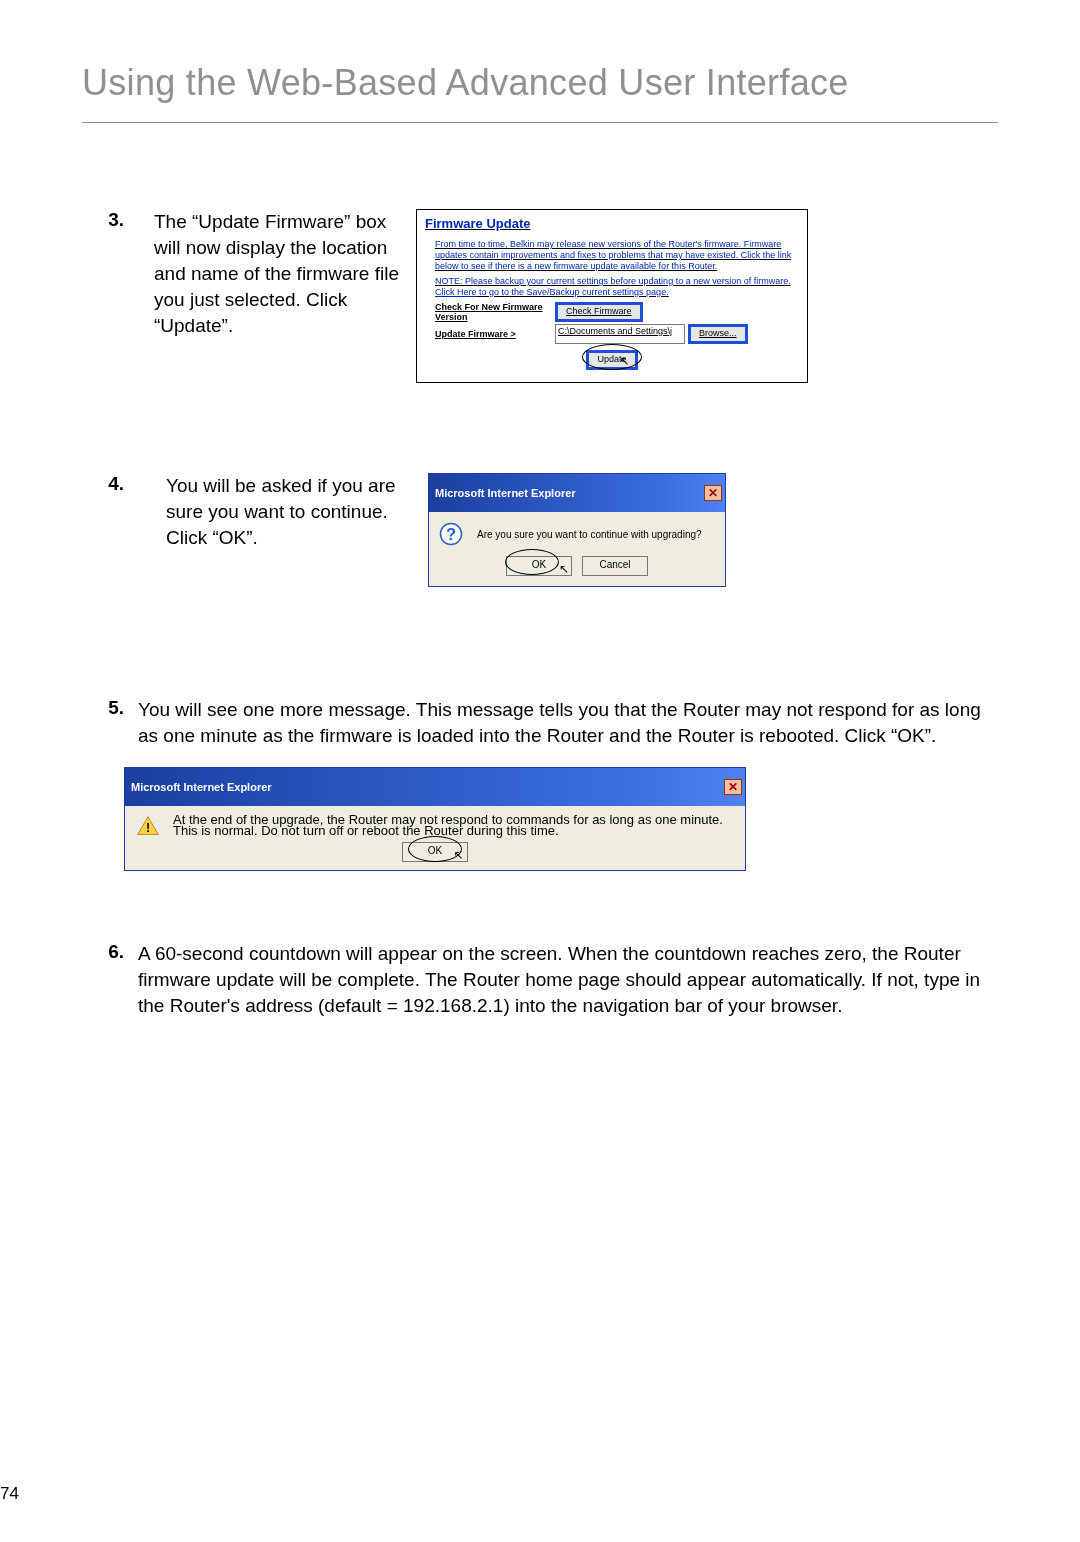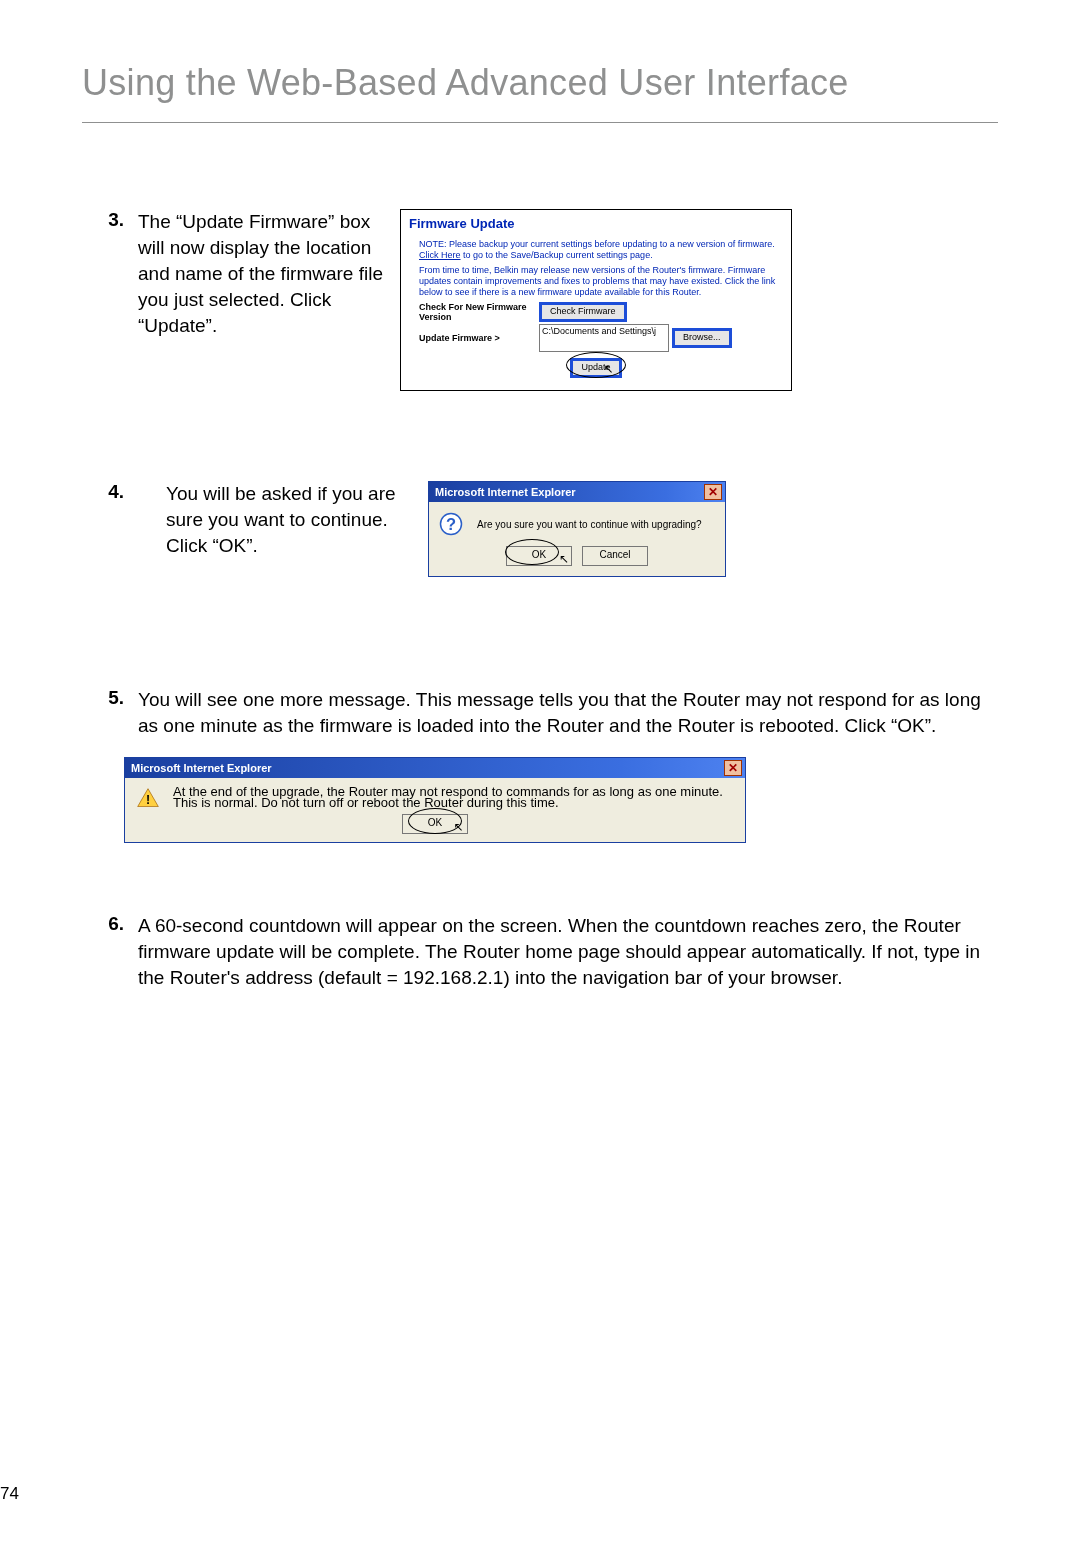--- a/index.html
+++ b/index.html
@@ -53,20 +53,21 @@
   
   .fw-box {
     width: 390px;
     border: 1px solid #000;
     background: #fff;
     font-family: Arial, Helvetica, sans-serif;
     margin-left: 14px;
   }
   .fw-inner {
     padding: 6px 8px 12px 8px;
+    text-decoration: underline;
   }
   .fw-title {
     color: #0026b5;
     font-weight: bold;
     font-size: 13px;
     margin-bottom: 8px;
   }
   .fw-para {
     color: #0026b5;
     font-size: 9px;
@@ -94,21 +95,21 @@
     border: 3px solid #1d4ed8;
     font-size: 9px;
     padding: 0 8px;
     height: 14px;
     line-height: 12px;
     cursor: default;
   }
   .fw-input {
     background: #fff;
     border: 1px solid #7a7a7a;
-    height: 28px;
+    height: 20px;
     font-size: 9px;
     padding: 0 2px;
     line-height: 12px;
     width: 130px;
     box-sizing: border-box;
   }
   .fw-update-row {
     text-align: center;
     margin-top: 4px;
     position: relative;
@@ -136,21 +137,21 @@
     border: 1px solid #1a3fa0;
     background: #efeddf;
     font-family: Tahoma, Arial, sans-serif;
     margin-left: 14px;
   }
   .dlg-titlebar {
     background: linear-gradient(to right, #1a3fa0 0%, #3a6ee0 80%, #4e82f0 100%);
     color: #fff;
     font-size: 11px;
     font-weight: bold;
-    height: 20px;
+    height: 38px;
     display: flex;
     align-items: center;
     justify-content: space-between;
     padding: 0 3px 0 6px;
   }
   .close-x {
     width: 16px;
     height: 14px;
     background: #f0c0a0;
     border: 1px solid #a03000;
@@ -246,30 +247,30 @@
 </style>
 </head>
 <body>
 
 <div class="page">
 
   <div class="page-title">Using the Web-Based Advanced User Interface</div>
 
   <div class="step-row">
     <div class="step-num-col"><span class="step-num">3.</span></div>
-    <div class="step-text-col" style="display:flex;">
+    <div class="step-text-col" style="display:flex;margin-left:16px;">
       <div class="step-text step3-text">The “Update Firmware” box will now display the location and name of the firmware file you just selected. Click “Update”.</div>
 
       <div class="fw-box">
         <div class="fw-inner">
           <div class="fw-title">Firmware Update</div>
+          <p class="fw-para">From time to time, Belkin may release new versions of the Router's firmware. Firmware updates contain improvements and fixes to problems that may have existed. Click the link below to see if there is a new firmware update available for this Router.</p>
           <p class="fw-para">
             <span>NOTE: Please backup your current settings before updating to a new version of firmware. </span><span class="fw-link">Click Here</span><span> to go to the Save/Backup current settings page.</span>
           </p>
-          <p class="fw-para">From time to time, Belkin may release new versions of the Router's firmware. Firmware updates contain improvements and fixes to problems that may have existed. Click the link below to see if there is a new firmware update available for this Router.</p>
           <div class="fw-row">
             <div class="fw-label">Check For New Firmware Version</div>
             <div class="fw-btn">Check Firmware</div>
           </div>
           <div class="fw-row">
             <div class="fw-label">Update Firmware &gt;</div>
             <div class="fw-input">C:\Documents and Settings\j</div>
             <div class="fw-btn" style="margin-left:3px;">Browse...</div>
           </div>
           <div class="fw-update-row">

